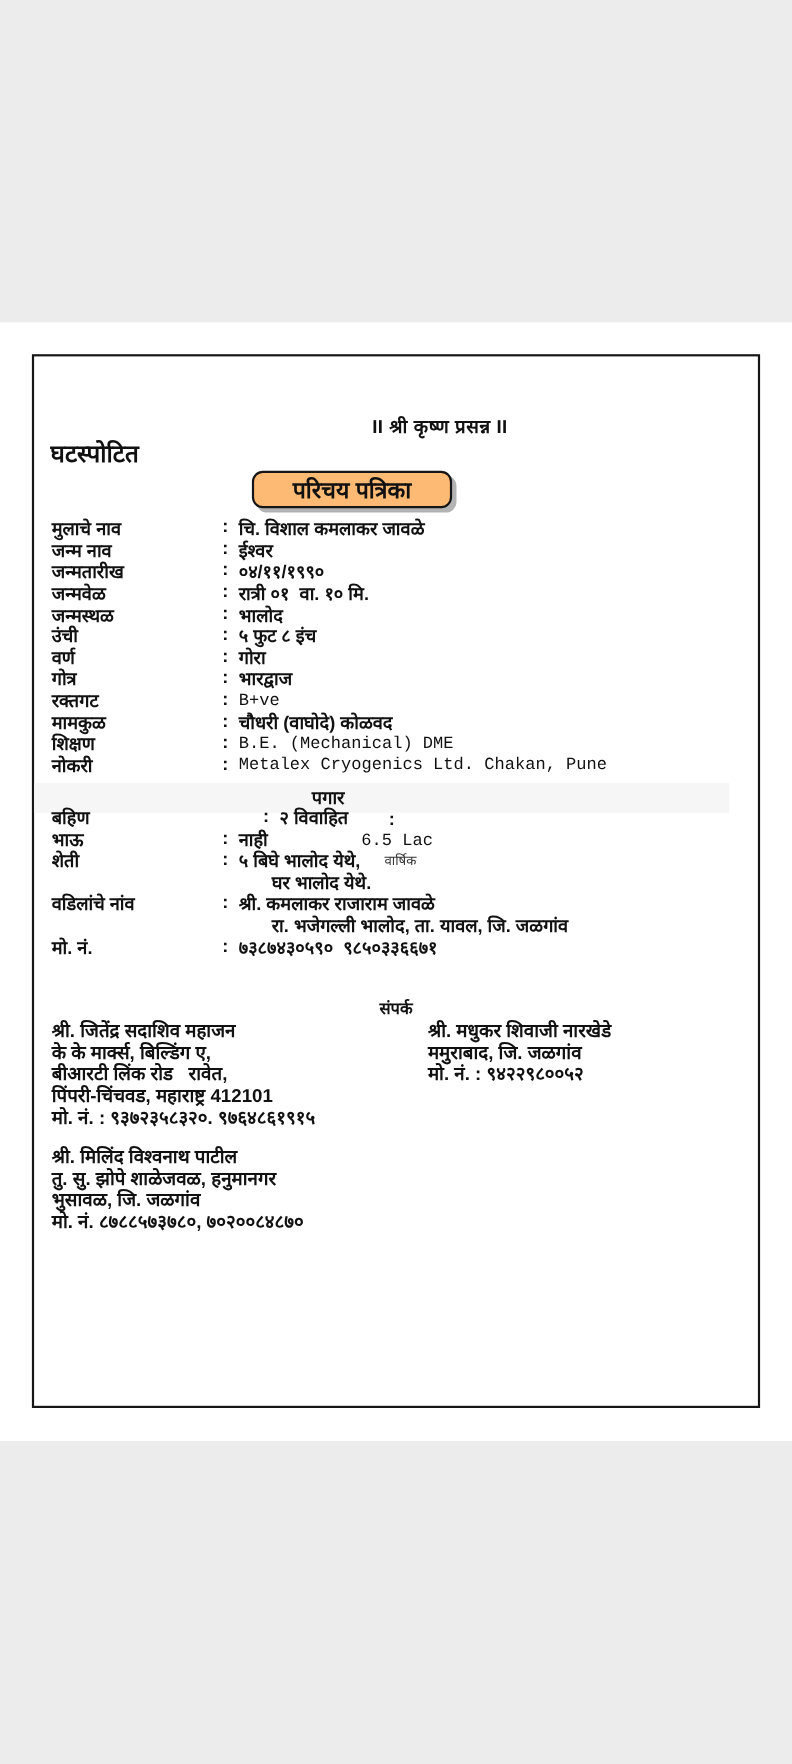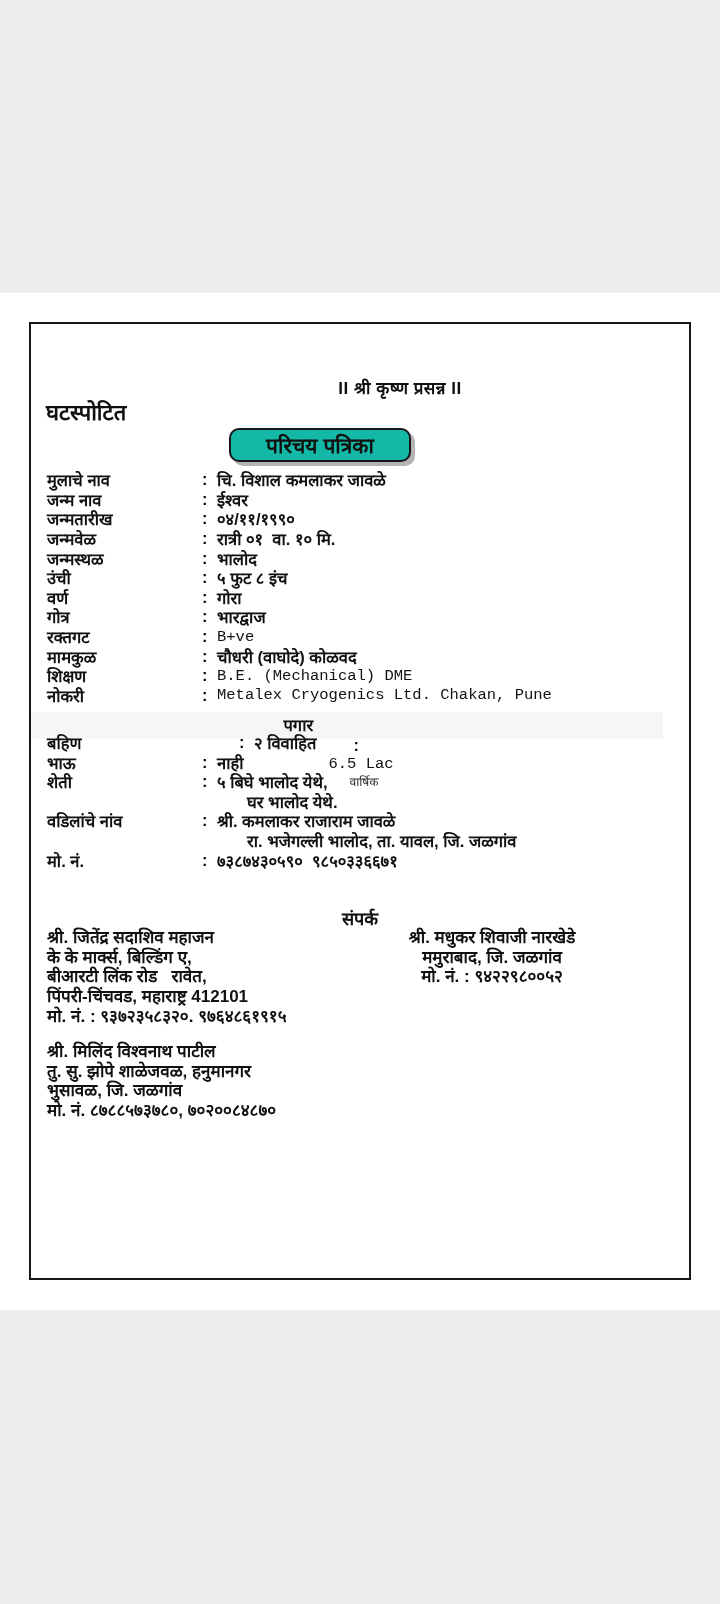--- a/index.html
+++ b/index.html
@@ -19,21 +19,21 @@
 
   .invocation{
     position:absolute;top:52px;left:0;width:100%;text-align:center;
     font-size:17px;font-weight:700;letter-spacing:.5px;white-space:pre;padding-left:40px;
   }
   .status{
     position:absolute;left:15px;top:72px;font-size:22px;font-weight:700;
   }
   .title-box{
     position:absolute;left:198px;top:104px;width:178px;height:30px;
-    border:2px solid #161616;border-radius:10px;background:#14b8a6;
+    border:2px solid #161616;border-radius:10px;background:#fdba74;
     box-shadow:4px 4px 0 #b3b3b3;
     display:flex;align-items:center;justify-content:center;
     font-size:21px;font-weight:700;
   }
 
   .salary-band{
     position:absolute;left:0;top:388px;width:632px;height:27px;
     background:#f6f6f6;
   }
 
@@ -50,28 +50,28 @@
     font-size:15.5px;font-weight:400;
   }
   .row.salary{margin-top:8px;flex-direction:column;}
   .row.sister .lbl{width:192px;}
   .row.cont .lbl{width:185px;}
   .cont .val{padding-left:15px;}
   .suffix{font-weight:400;color:#333;padding-left:6px;font-size:12px;}
 
   .contact-heading{
     position:absolute;top:582px;left:0;width:100%;text-align:center;
-    font-size:18px;font-weight:700;
+    font-size:15px;font-weight:700;
   }
   .contact-block{
     position:absolute;font-size:17px;font-weight:700;line-height:19.7px;
   }
   .contact-block div{white-space:pre;}
   .contact-left{left:16px;top:604px;}
-  .contact-right{left:358px;top:604px;width:206px;text-align:center;}
+  .contact-right{left:358px;top:604px;width:206px;}
   .contact-third{left:16px;top:718px;}
 </style>
 </head>
 <body>
 
 <div class="band band-top"></div>
 <div class="band band-bottom"></div>
 
 <div class="page">
 

